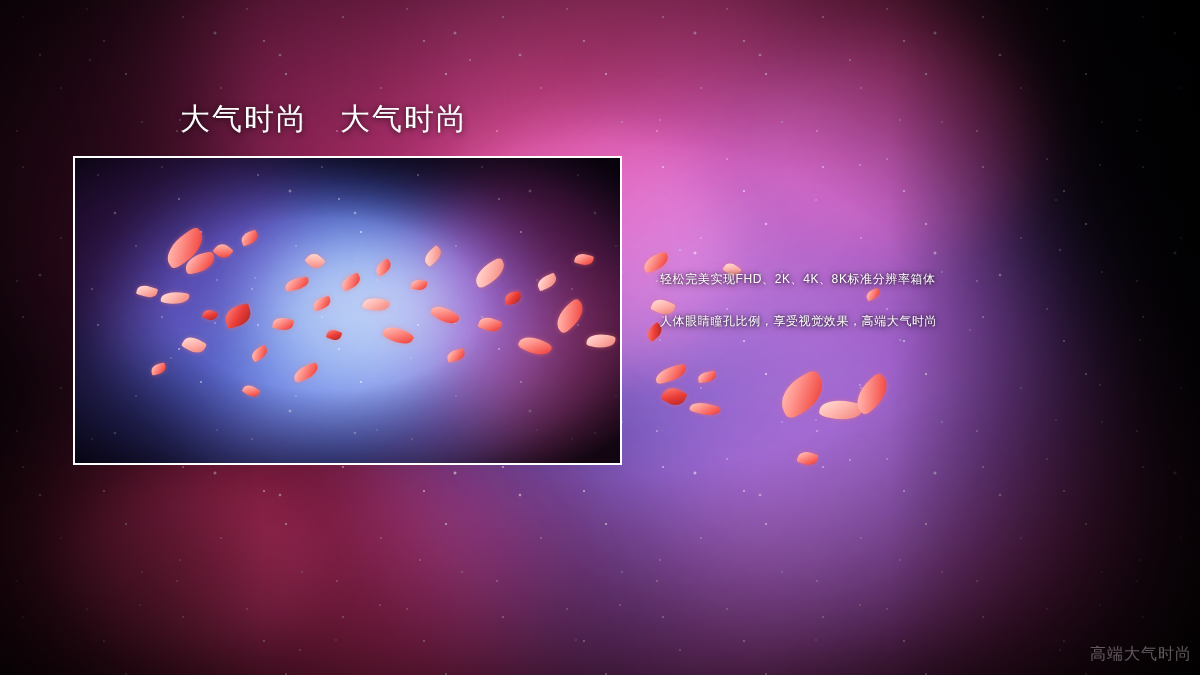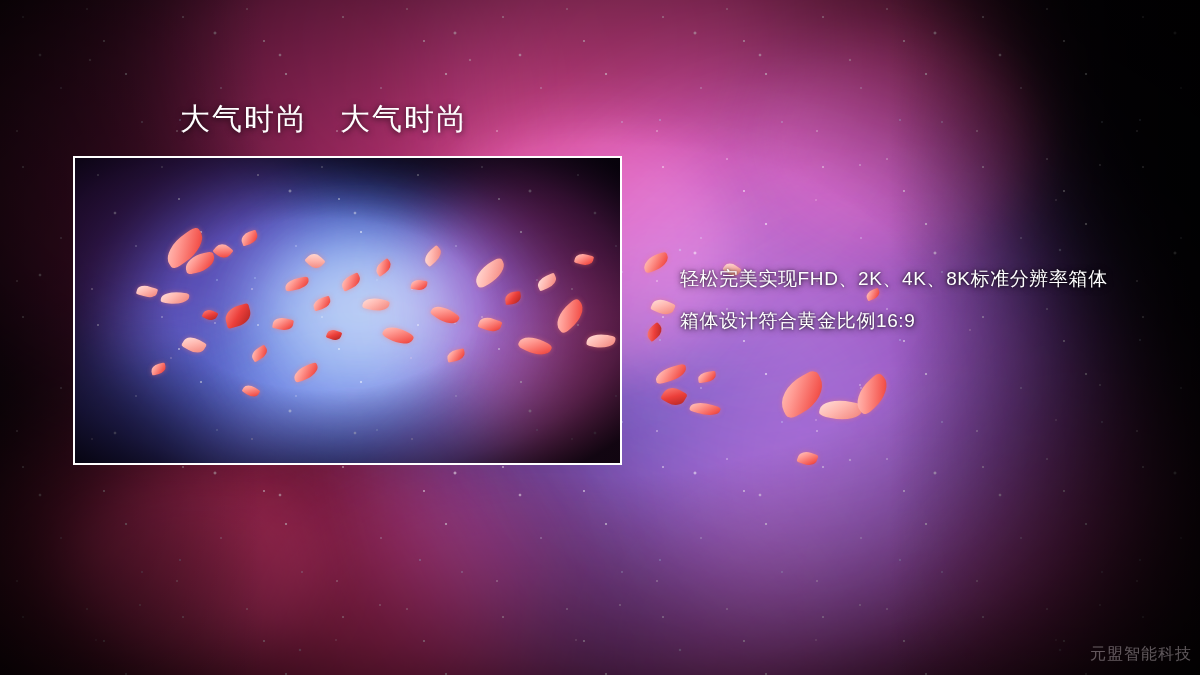--- a/index.html
+++ b/index.html
@@ -64,22 +64,22 @@
          box-shadow:0 0 5px rgba(255,120,110,.45);}
   .petal.pale{background:linear-gradient(135deg,#ffe6e2 0%,#ffb8b0 45%,#ef7a72 100%);}
   .petal.deep{background:linear-gradient(135deg,#ff8e86 0%,#ec3f3a 50%,#a8201f 100%);}
   .petal.long{border-radius:70% 18% 70% 18%;}
 
   
   #title{position:absolute;left:180px;top:100px;color:#ffffff;
          font-size:30px;letter-spacing:2px;line-height:38px;white-space:pre;
          text-shadow:0 1px 6px rgba(0,0,0,.75);}
   #body-text{position:absolute;left:660px;top:258px;width:520px;}
-  .line{color:#ffffff;font-size:19px;line-height:42px;letter-spacing:.6px;white-space:nowrap;
-        text-shadow:0 1px 7px rgba(0,0,0,.8),0 0 3px rgba(0,0,0,.6);margin-left:20px;}
+  .line{color:#ffffff;font-size:12px;line-height:42px;letter-spacing:.6px;white-space:nowrap;
+        text-shadow:0 1px 7px rgba(0,0,0,.8),0 0 3px rgba(0,0,0,.6);}
   #watermark{position:absolute;right:8px;bottom:10px;color:rgba(225,215,220,.40);
              font-size:16px;letter-spacing:1px;}
 </style>
 </head>
 <body>
 
 <div id="slide">
 
   <div class="bg-base"></div>
 
@@ -176,17 +176,17 @@
         <div class="petal" style="left:168px;top:228px;width:16px;height:10px;transform:rotate(32deg);"></div>
         <div class="petal" style="left:76px;top:206px;width:15px;height:10px;transform:rotate(-14deg);"></div>
       </div>
     </div>
   </div>
 
   <div id="title">大气时尚　大气时尚</div>
 
   <div id="body-text">
     <div class="line">轻松完美实现FHD、2K、4K、8K标准分辨率箱体</div>
-    <div class="line">箱体设计符合黄金比例16:9</div>
+    <div class="line">人体眼睛瞳孔比例，享受视觉效果，高端大气时尚</div>
   </div>
 
-  <div id="watermark">元盟智能科技</div>
+  <div id="watermark">高端大气时尚</div>
 </div>
 
 </body></html>

